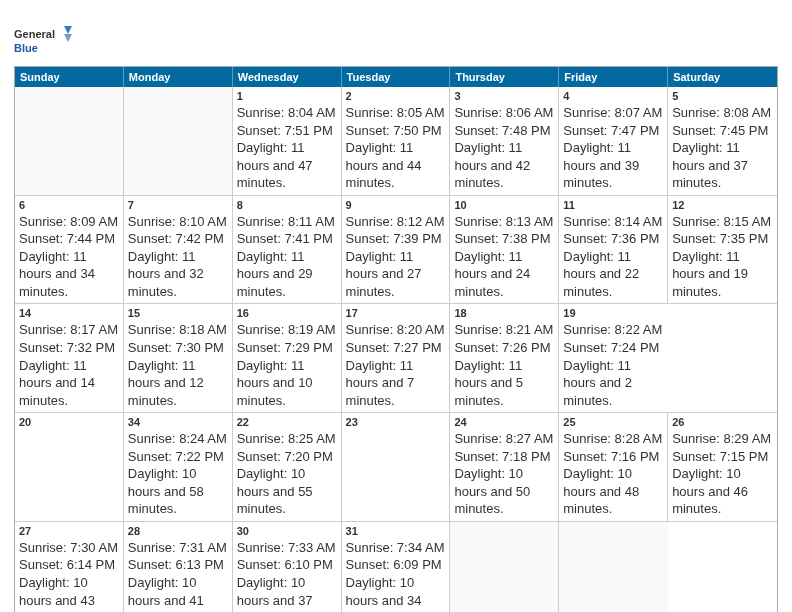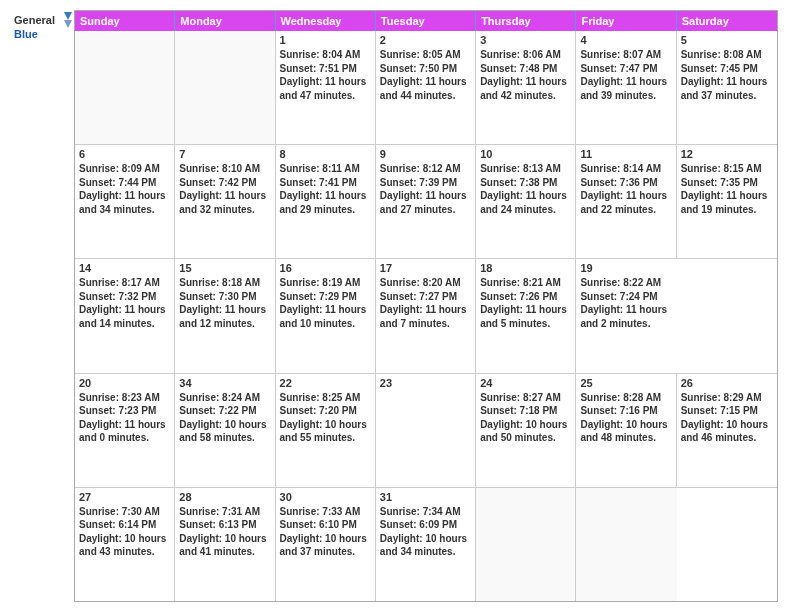--- a/index.html
+++ b/index.html
@@ -6,22 +6,23 @@
     body {
       font-family: Arial, sans-serif;
       background: #fff;
       width: 792px;
       height: 612px;
       overflow: hidden;
     }
     .page {
       width: 792px;
       height: 612px;
-      padding: 10px 14px;
-      display: flex;
+      padding: 24px 14px;
+      display: flex;
+      flex-direction: column;
       border-radius: 31px;
     }
     .header {
       display: flex;
       justify-content: space-between;
       align-items: flex-start;
       margin-bottom: 6px;
     }
     .logo {
       display: flex;
@@ -41,21 +42,21 @@
       color: #444;
     }
     .calendar {
       flex: 1;
       display: flex;
       flex-direction: column;
     }
     .cal-header {
       display: grid;
       grid-template-columns: repeat(7, 1fr);
-      background: #d946ef;
+      background: #0369a1;
     }
     .cal-header-cell {
       color: #fff;
       font-size: 11px;
       font-weight: bold;
       padding: 4px 5px;
       text-align: left;
       border-right: 1px solid #5a9ad5;
     }
     .cal-header-cell:last-child { border-right: none; }
@@ -83,22 +84,21 @@
     .cal-cell:last-child { border-right: none; }
     .cal-cell.empty { background: #f9f9f9; }
     .day-num {
       font-size: 11px;
       font-weight: bold;
       display: block;
       margin-bottom: 2px;
     }
     .cal-cell .info {
       line-height: 1.35;
-      font-size: 10px;
-      font-weight: bold;
+      font-size: 13px;
     }
     .outer-border {
       border: 1px solid #aaa;
     }
   </style>
 </head>
 <body>
 
 <div class="page">
   <div class="header">
@@ -204,21 +204,20 @@
             <div class="info">Sunrise: 8:21 AM<br>Sunset: 7:26 PM<br>Daylight: 11 hours and 5 minutes.</div>
           </div>
           <div class="cal-cell">
             <span class="day-num">19</span>
             <div class="info">Sunrise: 8:22 AM<br>Sunset: 7:24 PM<br>Daylight: 11 hours and 2 minutes.</div>
           </div>
         </div>
         <div class="cal-row">
           <div class="cal-cell">
             <span class="day-num">20</span>
-            <div class="info">Sunrise: 8:23 AM<br>Sunset: 7:23 PM<br>Daylight: 11 hours and 0 minutes.</div>
           </div>
           <div class="cal-cell">
             <span class="day-num">34</span>
             <div class="info">Sunrise: 8:24 AM<br>Sunset: 7:22 PM<br>Daylight: 10 hours and 58 minutes.</div>
           </div>
           <div class="cal-cell">
             <span class="day-num">22</span>
             <div class="info">Sunrise: 8:25 AM<br>Sunset: 7:20 PM<br>Daylight: 10 hours and 55 minutes.</div>
           </div>
           <div class="cal-cell">

